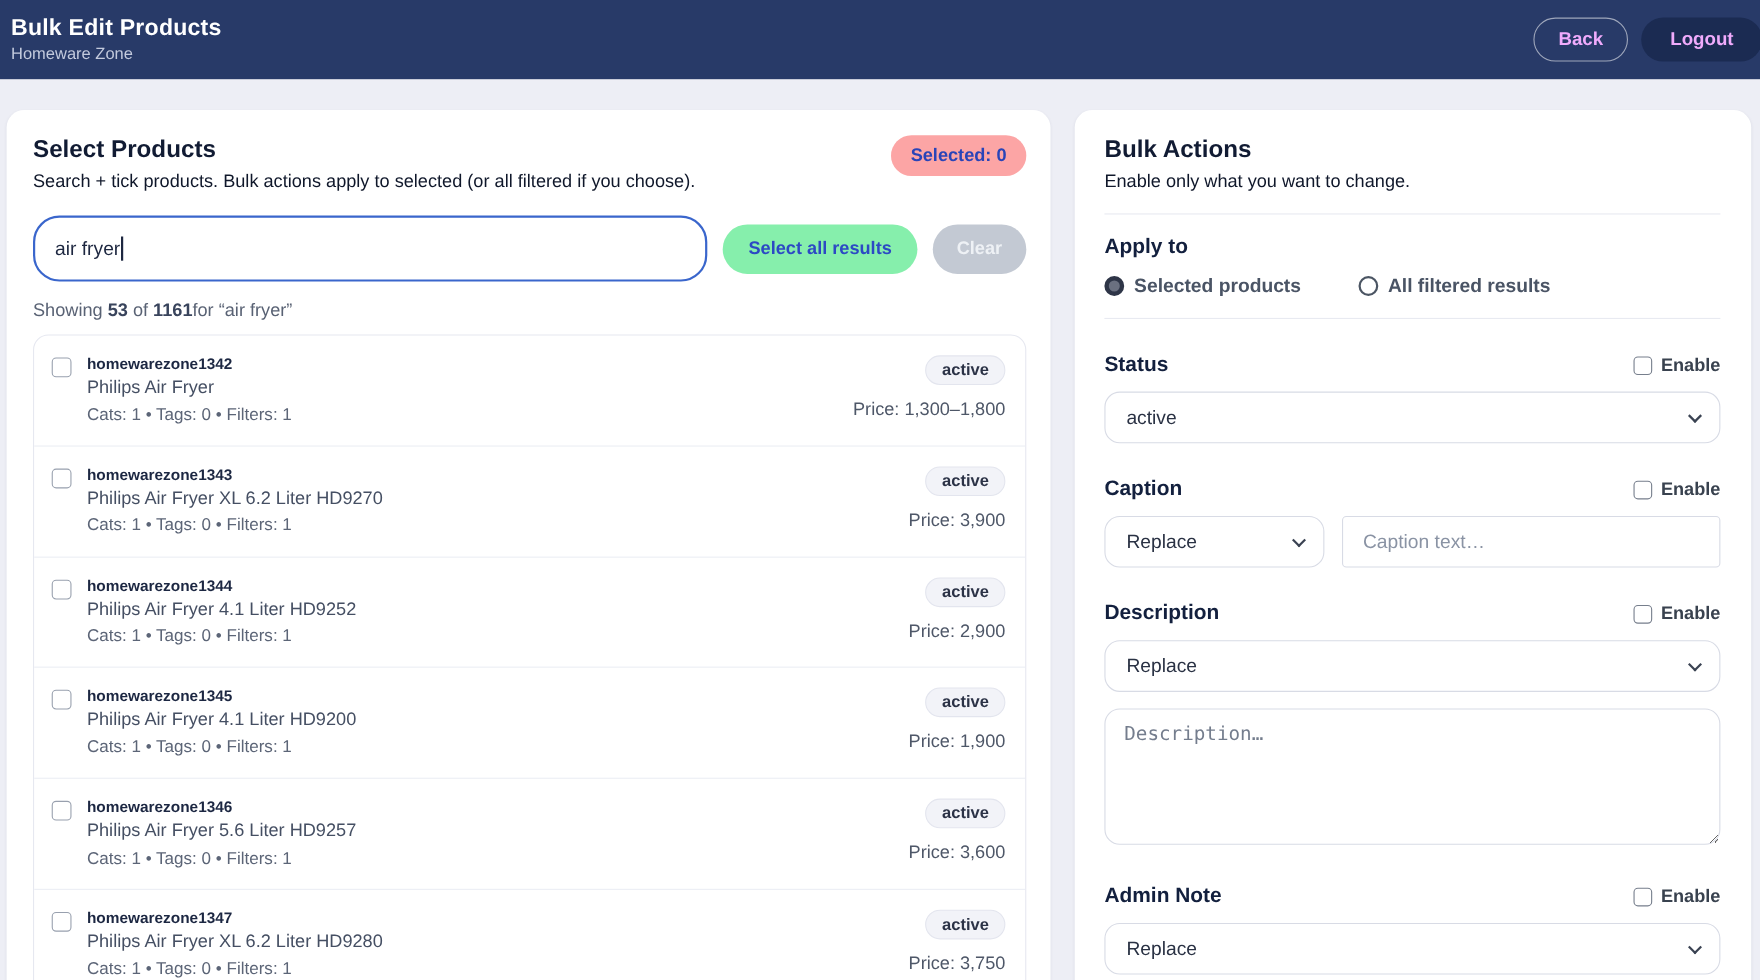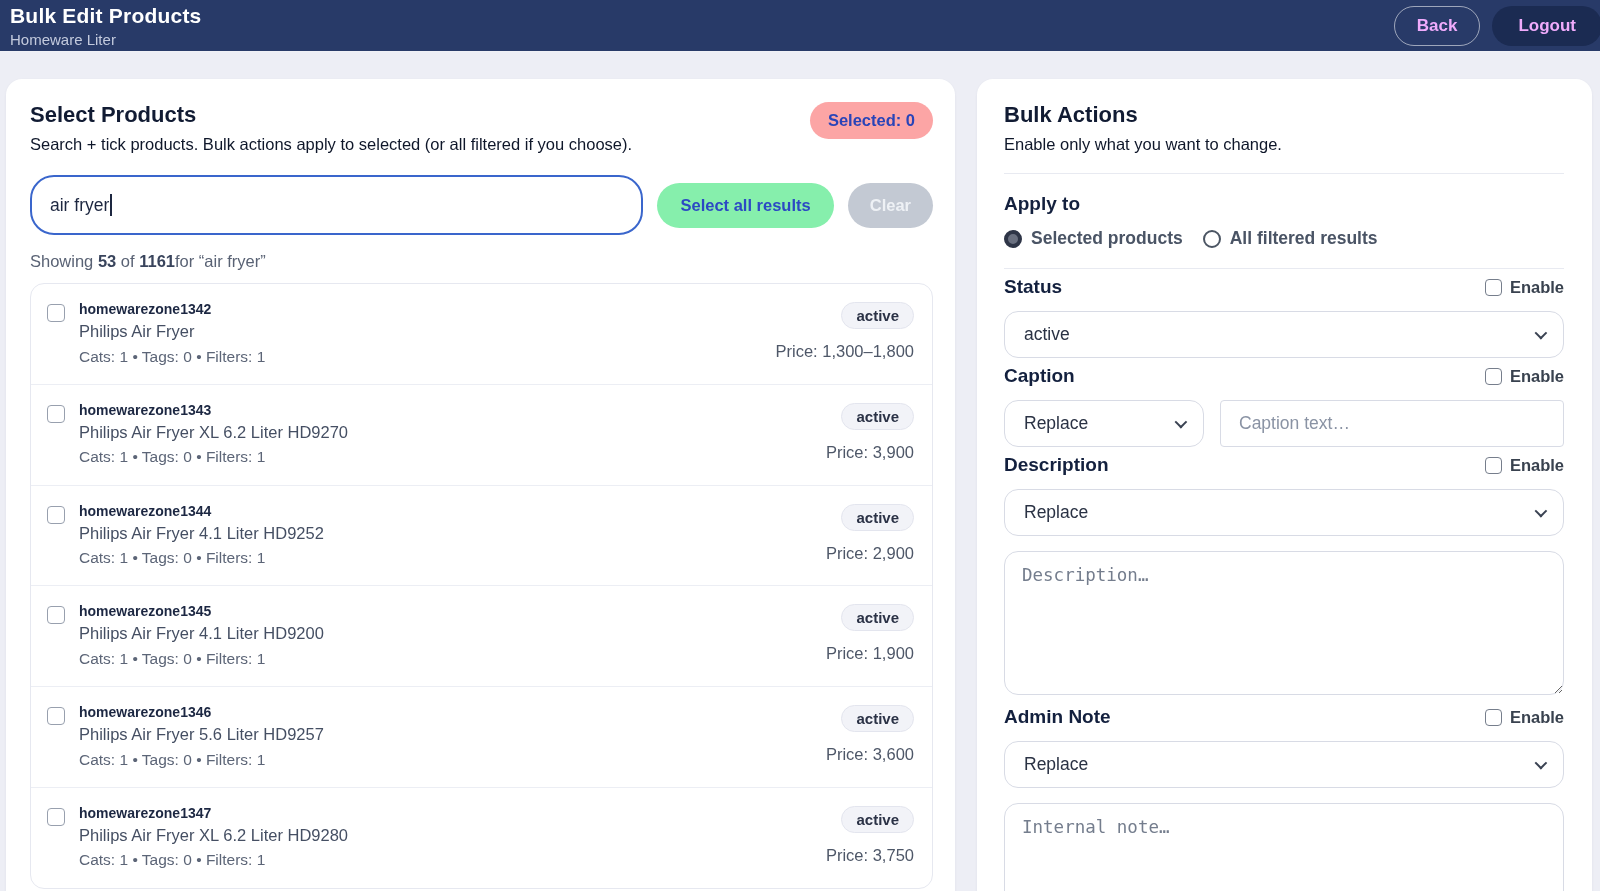--- a/index.html
+++ b/index.html
@@ -5,21 +5,21 @@
   * { box-sizing: border-box; margin: 0; padding: 0; }
   html, body { width: 1600px; height: 891px; overflow: hidden; }
   body {
     font-family: "Liberation Sans", "DejaVu Sans", sans-serif;
     background: #edeef5;
     color: #1c2742;
   }
 
   
   .app-header {
-    height: 51px;
+    height: 72px;
     background: #283a68;
     display: flex;
     align-items: center;
     justify-content: space-between;
     padding: 0 2px 0 10px;
     box-shadow: 0 1px 0 rgba(255,255,255,0.18);
   }
   .h-title { color: #ffffff; font-size: 21px; font-weight: 700; letter-spacing: .2px; }
   .h-sub   { color: #c3cadd; font-size: 15px; margin-top: 3px; }
   .header-actions { display: flex; align-items: center; gap: 12px; }
@@ -141,27 +141,27 @@
     font-size: 15px;
     padding: 4px 14px;
     border-radius: 999px;
   }
   .p-price { font-size: 16.5px; color: #4e5768; }
 
   
   .divider { border: none; border-top: 1px solid #e8eaf1; margin-top: 19px; }
   .apply-block { margin-top: 19px; }
   .sec-label { font-size: 19px; font-weight: 700; color: #13203e; }
-  .radio-row { display: flex; gap: 20px; margin-top: 13px; }
+  .radio-row { display: flex; gap: 52px; margin-top: 13px; }
   .radio-opt { display: flex; align-items: center; gap: 9px; font-size: 17.5px; font-weight: 700; color: #4a5465; cursor: pointer; }
   .radio { width: 18px; height: 18px; border-radius: 50%; flex: none; }
   .radio.checked { border: 4.5px solid #2e3547; background: #6a7080; }
   .radio.unchecked { border: 2px solid #4b5563; background: #fff; }
 
-  .section { margin-top: 7px; }
+  .section { margin-top: 31px; }
   .sec-head { display: flex; justify-content: space-between; align-items: center; }
   .enable { display: flex; align-items: center; gap: 8px; font-size: 16.5px; font-weight: 700; color: #39424f; cursor: pointer; }
   .enable-box { width: 17px; height: 17px; border: 1.6px solid #767e8c; border-radius: 4px; background: #fff; }
 
   .select {
     margin-top: 13px;
     height: 47px;
     border: 1px solid #d8dbe5;
     border-radius: 14px;
     background: #fff;
@@ -201,30 +201,30 @@
     border: 1px solid #d8dbe5;
     border-radius: 14px;
     padding: 13px 17px;
     font-family: "DejaVu Sans Mono", "Liberation Mono", monospace;
     font-size: 17.5px;
     color: #2a3244;
     outline: none;
     resize: both;
   }
   .area::placeholder { color: #747d8d; }
-  .area.desc { height: 144px; }
+  .area.desc { height: 124px; }
   .area.note { height: 120px; }
 </style>
 </head>
 <body>
 
 <header class="app-header">
   <div>
     <div class="h-title">Bulk Edit Products</div>
-    <div class="h-sub">Homeware Liter</div>
+    <div class="h-sub">Homeware Zone</div>
   </div>
   <div class="header-actions">
     <button class="btn-pill btn-back">Back</button>
     <button class="btn-pill btn-logout">Logout</button>
   </div>
 </header>
 
 <main class="main">
 
   <section class="panel left-panel">

